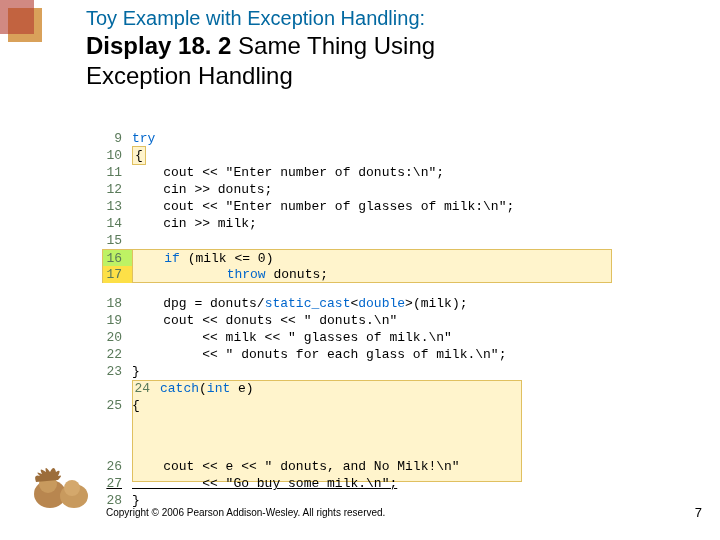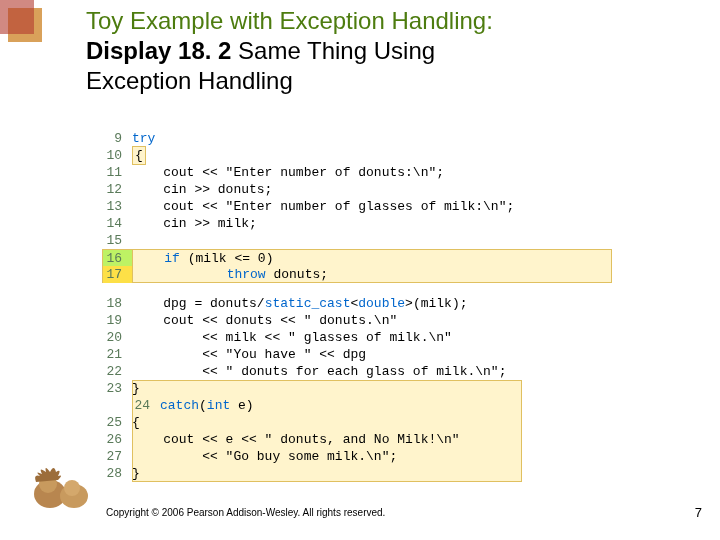--- a/index.html
+++ b/index.html
@@ -31,22 +31,22 @@
     background: #b23a2e;
     opacity: 0.6;
   }
   .title-block {
     position: absolute;
     top: 6px;
     left: 86px;
     width: 560px;
   }
   .title-line1 {
-    font-size: 24px;
-    color: #4d7c0f;
+    font-size: 20px;
+    color: #0369a1;
     line-height: 1.25;
   }
   .title-line2 {
     font-size: 24px;
     color: #000;
     line-height: 1.25;
   }
   .bold { font-weight: 700; }
   .code-area {
     position: absolute;
@@ -172,44 +172,40 @@
     </div>
     <div class="row">
       <span class="ln">19</span>
       <span class="code">    cout &lt;&lt; donuts &lt;&lt; " donuts.\n"</span>
     </div>
     <div class="row">
       <span class="ln">20</span>
       <span class="code">         &lt;&lt; milk &lt;&lt; " glasses of milk.\n"</span>
     </div>
     <div class="row">
-      <span class="ln">21</span>
-      <span class="code">         &lt;&lt; "You have " &lt;&lt; dpg</span>
-    </div>
-    <div class="row">
       <span class="ln">22</span>
       <span class="code">         &lt;&lt; " donuts for each glass of milk.\n";</span>
     </div>
     <div class="row" style="position:relative;">
       <span class="ln">23</span>
       <span class="code" style="position:relative;z-index:1;">}</span>
     </div>
     <div class="row" style="position:relative;margin-left:28px;">
       <span class="ln">24</span>
       <span class="code" style="position:relative;z-index:1;"><span class="kw">catch</span><span>(</span><span class="kw">int</span><span> e)</span></span>
     </div>
     <div class="row" style="position:relative;">
       <span class="ln">25</span>
       <span class="code" style="position:relative;z-index:1;">{</span>
     </div>
-    <div class="row" style="position:relative;">
+    <div class="row" style="position:relative;margin-top:44px;">
       <span class="ln">26</span>
       <span class="code" style="position:relative;z-index:1;">    cout &lt;&lt; e &lt;&lt; " donuts, and No Milk!\n"</span>
     </div>
-    <div class="row" style="position:relative;">
+    <div class="row" style="position:relative;text-decoration:underline;">
       <span class="ln">27</span>
       <span class="code" style="position:relative;z-index:1;">         &lt;&lt; "Go buy some milk.\n";</span>
     </div>
     <div class="row" style="position:relative;">
       <span class="ln">28</span>
       <span class="code" style="position:relative;z-index:1;">}</span>
     </div>
   </div>
 </div>
 

